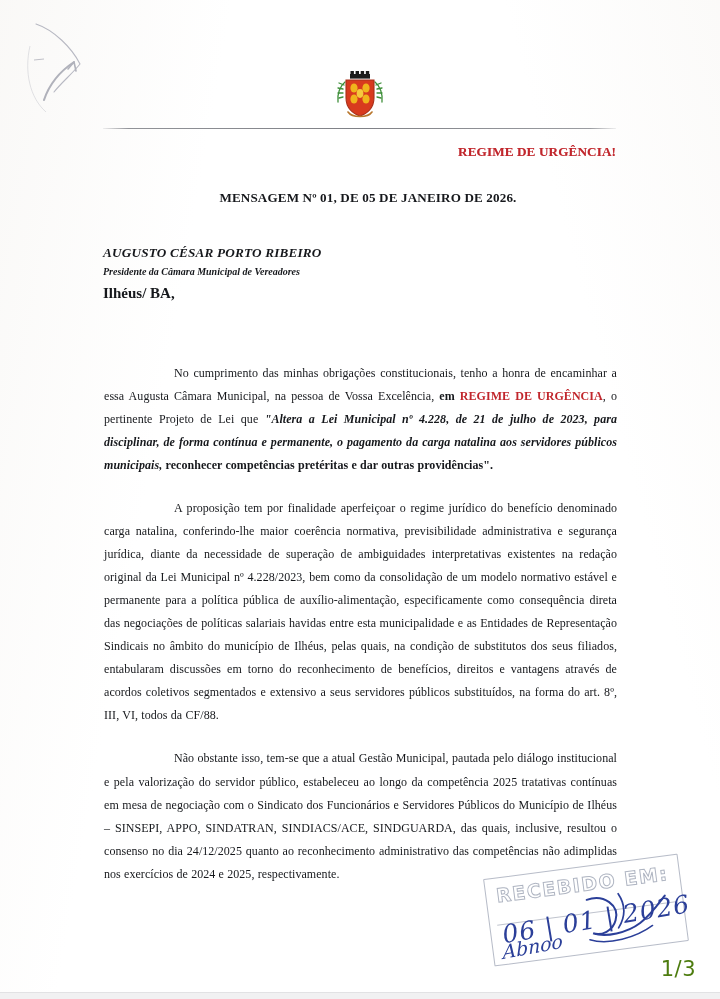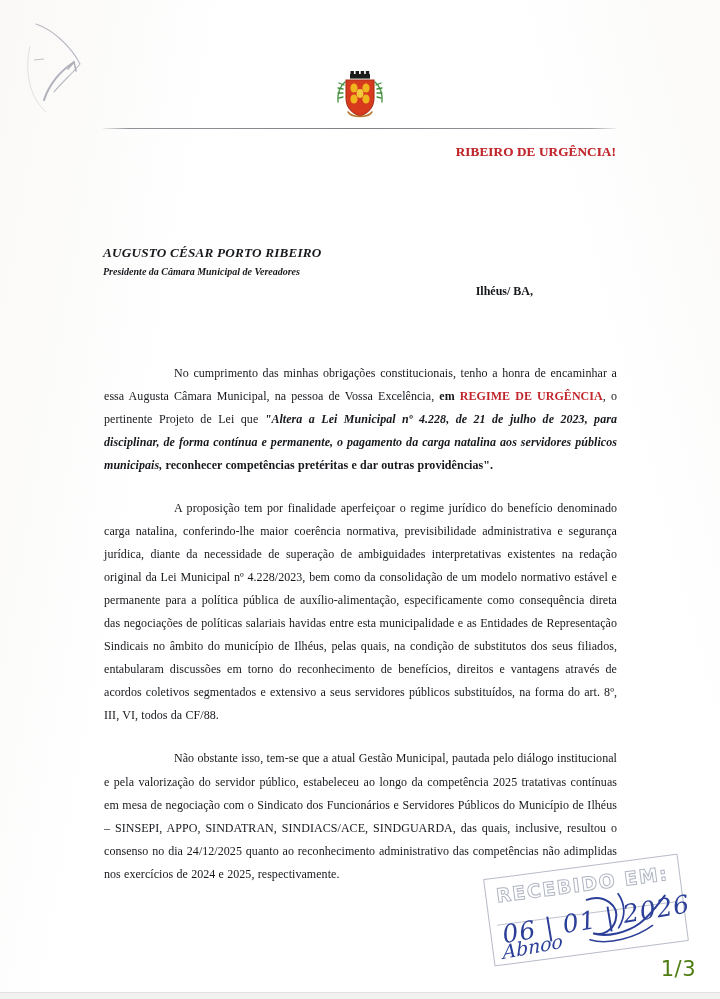--- a/index.html
+++ b/index.html
@@ -102,24 +102,23 @@
     font-style: italic;
     font-weight: bold;
     letter-spacing: .2px;
   }
   .addressee .l3 {
     font-size: 10px;
     font-style: italic;
     font-weight: bold;
   }
   .addressee .l4 {
-    font-size: 12px;
+    font-size: 15px;
     font-weight: bold;
     margin-top: 2px;
-    text-align: right;
   }
 
   
   .body-text {
     position: absolute;
     left: 103px;
     top: 362px;
     width: 514px;
   }
 
@@ -271,22 +270,23 @@
       <ellipse cx="22" cy="31" rx="3.6" ry="4.6" fill="#f0b41c"></ellipse>
       <ellipse cx="34" cy="31" rx="3.6" ry="4.6" fill="#f0b41c"></ellipse>
       <ellipse cx="28" cy="25.5" rx="3.4" ry="4.4" fill="#f5c93d"></ellipse>
 
       <path d="M16 44 C20 50 36 50 40 44" fill="none" stroke="#b8762c" stroke-width="1.6" stroke-linecap="round"></path>
     </svg>
   </div>
 
   <div class="rule"></div>
 
-  <div class="urgencia">RIBEIRO DE URGÊNCIA!</div>
-
+  <div class="urgencia">REGIME DE URGÊNCIA!</div>
+
+  <div class="mensagem">MENSAGEM Nº 01, DE 05 DE JANEIRO DE 2026.</div>
 
   <div class="addressee">
     <div class="l2">AUGUSTO CÉSAR PORTO RIBEIRO</div>
     <div class="l3">Presidente da Câmara Municipal de Vereadores</div>
     <div class="l4">Ilhéus/ BA,</div>
   </div>
 
   <div class="body-text">
 
 

